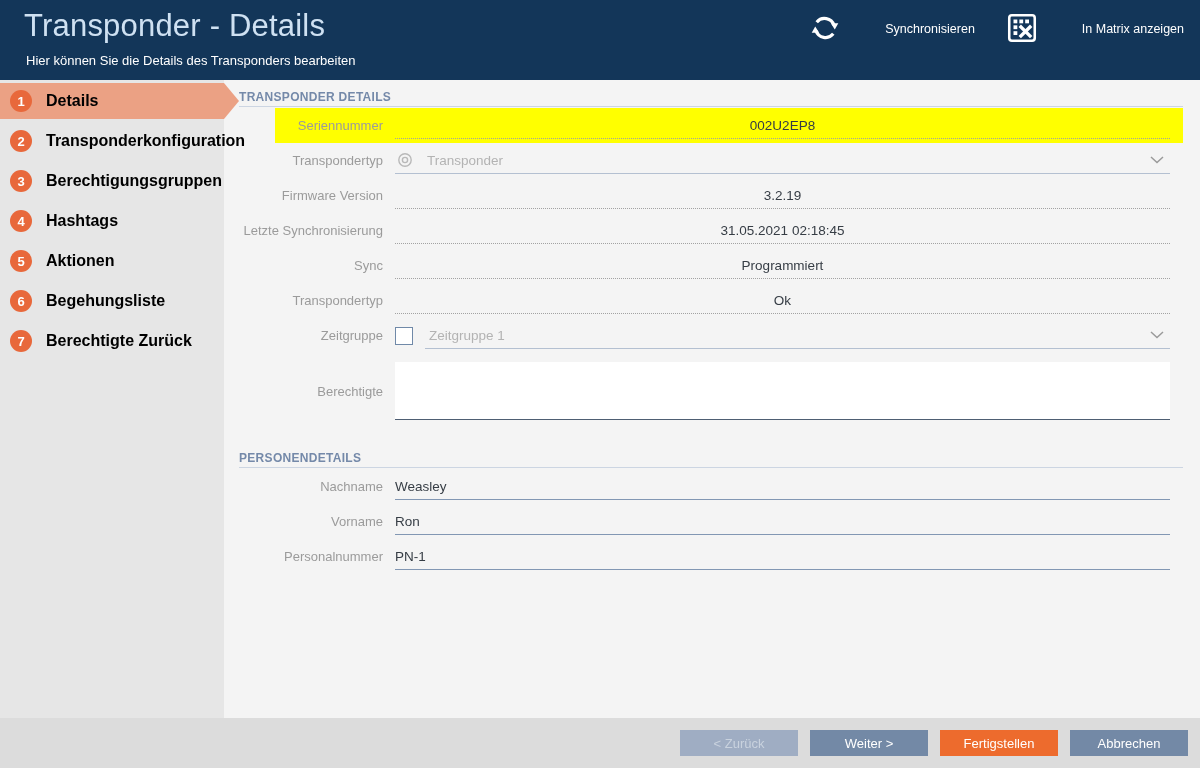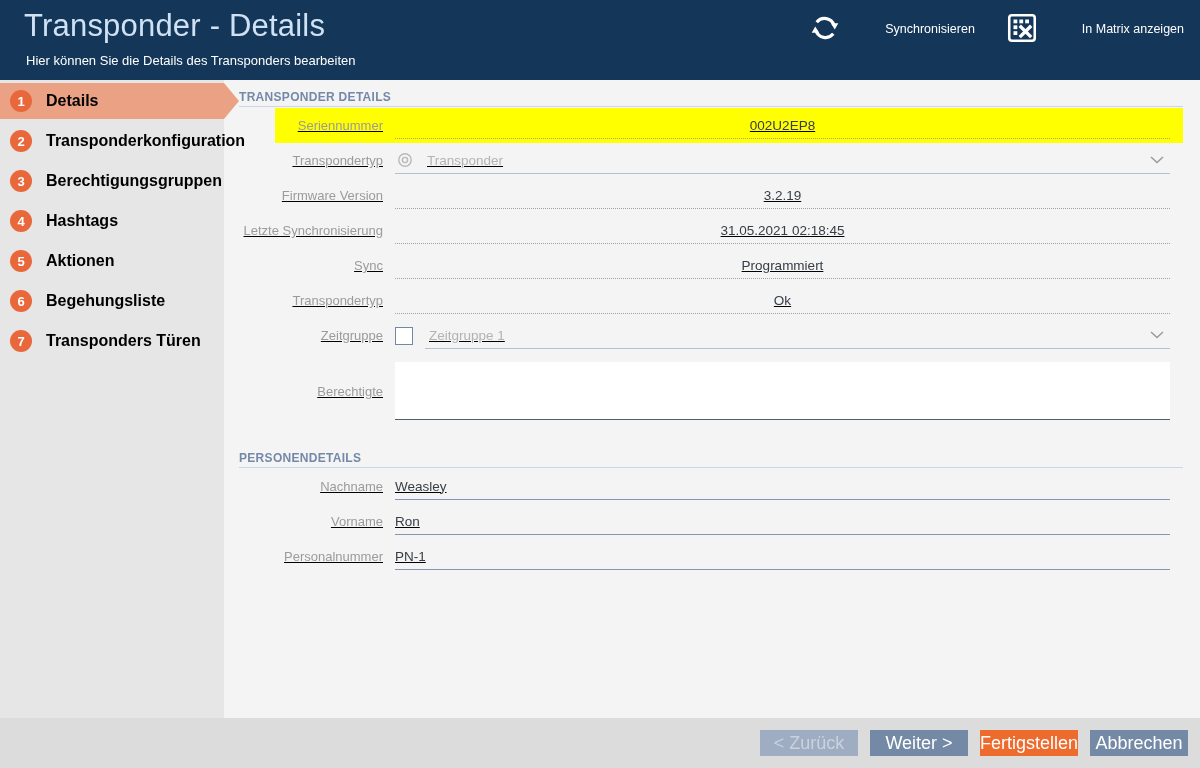--- a/index.html
+++ b/index.html
@@ -24,21 +24,21 @@
   .num-badge { width:22px; height:22px; border-radius:50%; background:#e8683b; color:#fff; font-size:13px; font-weight:700;
       display:flex; align-items:center; justify-content:center; margin-right:14px; flex:0 0 22px; }
   .side-label { font-size:16px; font-weight:600; color:#000000; white-space:nowrap; }
 
   
   .main { position:absolute; top:80px; left:224px; right:0; bottom:50px; background:#f4f4f4; padding:10px 17px 0 15px; }
   .section-title { height:17px; font-size:12px; font-weight:700; color:#7489a9; letter-spacing:.3px;
       border-bottom:1px solid #ccd5e2; margin-bottom:1px; }
   .section-title.persons { margin-top:28px; }
 
-  .frow { display:flex; align-items:center; height:35px;text-decoration:underline; }
+  .frow { display:flex; align-items:center; height:35px; }
   .frow.highlight { background:#ffff00; margin-left:36px; }
   .flabel { width:156px; padding-right:12px; text-align:right; font-size:13px; color:#9b9b9b; white-space:nowrap; flex:0 0 auto; }
   .frow.highlight .flabel { width:120px; flex-basis:120px; }
   .fvalue { flex:1; margin-right:13px; height:26px; display:flex; align-items:center; font-size:13.5px; color:#363d45; }
   .fvalue.readonly { border-bottom:1px dotted #a2a2a2;justify-content:center; }
   .fvalue.dropdown { border-bottom:1px solid #b4c0d1; color:#b3b3b3; }
   .dd-text { margin-left:14px; }
   .chev { margin-left:auto; margin-right:6px; display:flex; align-items:center; }
   .t-icon { display:flex; align-items:center; margin-left:2px; }
 
@@ -50,21 +50,21 @@
   .desc-area { flex:1; margin-right:13px; height:58px; background:#ffffff; border:none; border-bottom:1px solid #4e5e73;
       resize:none; font-family:"Liberation Sans", sans-serif; font-size:13.5px; color:#363d45; padding:4px 6px; outline:none; }
 
   .frow.person:first-of-type { margin-top:8px; }
   .line-input { flex:1; margin-right:13px; height:26px; background:transparent; border:none; border-bottom:1px solid #8297b3;
       font-family:"Liberation Sans", sans-serif; font-size:13.5px; color:#363d45; outline:none; padding:0; }
 
   
   .footer { position:absolute; left:0; right:0; bottom:0; height:50px; background:#dcdcdc;
       display:flex; justify-content:flex-end; align-items:flex-start; gap:12px; padding:12px 12px 0 0; }
-  .btn { width:98px; height:26px; border:none; font-family:"Liberation Sans", sans-serif; font-size:18px; color:#ffffff;
+  .btn { width:118px; height:26px; border:none; font-family:"Liberation Sans", sans-serif; font-size:13px; color:#ffffff;
       background:#7389a6; cursor:pointer; }
   .btn.disabled { background:#9fadc3; color:#c9d2de; }
   .btn.accent { background:#ed6b2d; }
 </style>
 </head>
 <body>
 
 <div class="app-header">
   <div class="page-title">Transponder - Details</div>
   <div class="page-subtitle">Hier können Sie die Details des Transponders bearbeiten</div>
@@ -125,21 +125,21 @@
   <div class="side-item">
     <span class="num-badge">5</span>
     <span class="side-label">Aktionen</span>
   </div>
   <div class="side-item">
     <span class="num-badge">6</span>
     <span class="side-label">Begehungsliste</span>
   </div>
   <div class="side-item">
     <span class="num-badge">7</span>
-    <span class="side-label">Transponders Türen</span>
+    <span class="side-label">Berechtigte Zurück</span>
   </div>
 </div>
 
 <div class="main">
 
   <div class="section-title">TRANSPONDER DETAILS</div>
 
   <div class="frow highlight">
     <div class="flabel">Seriennummer</div>
     <div class="fvalue readonly">

